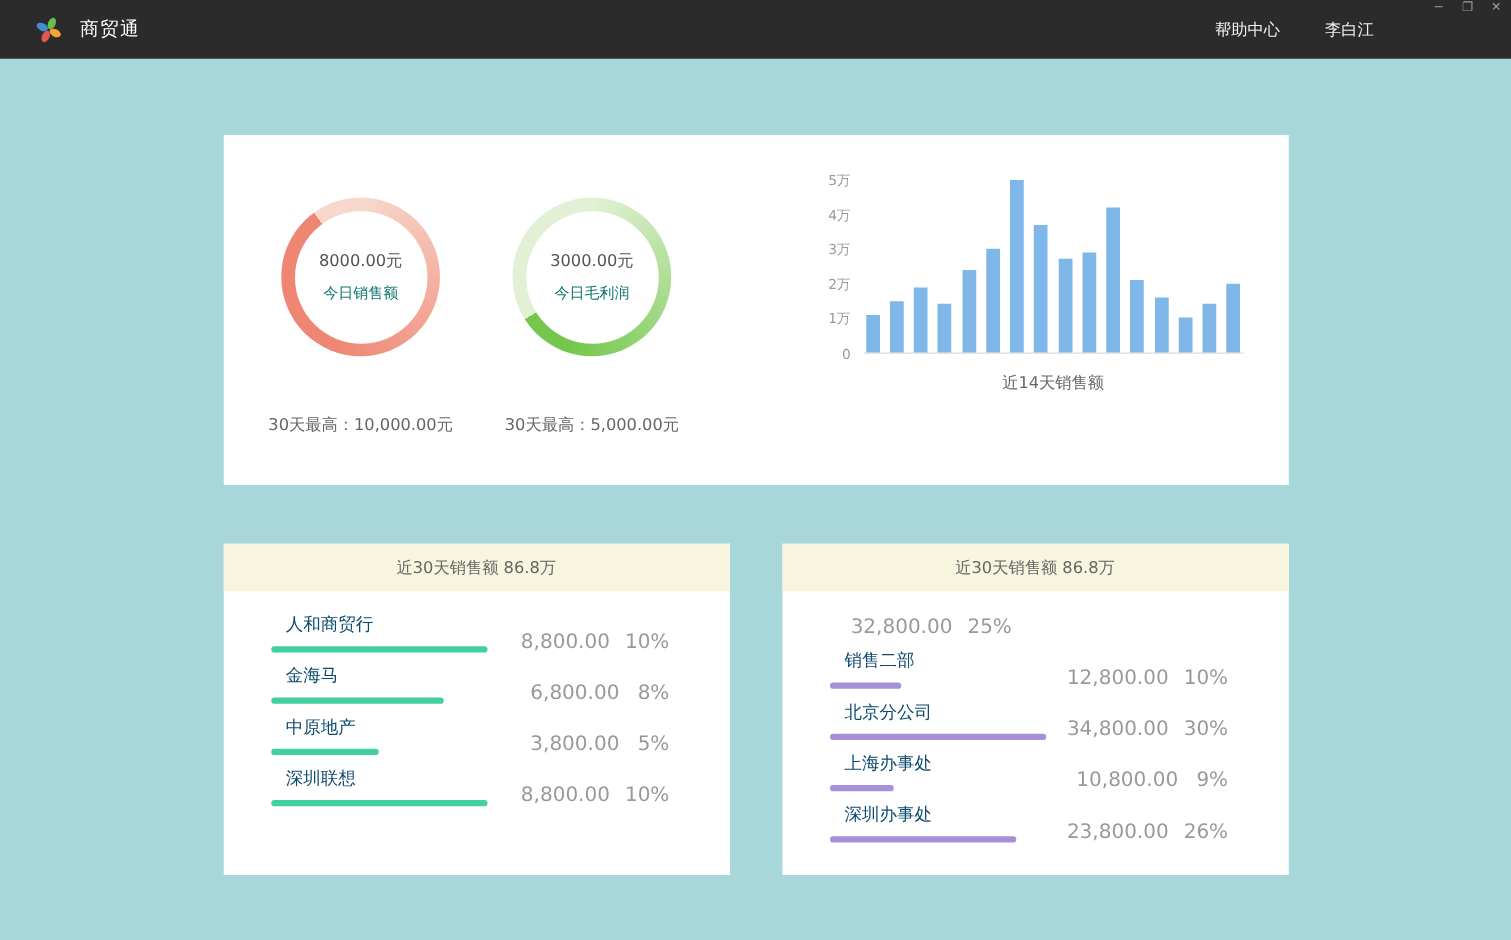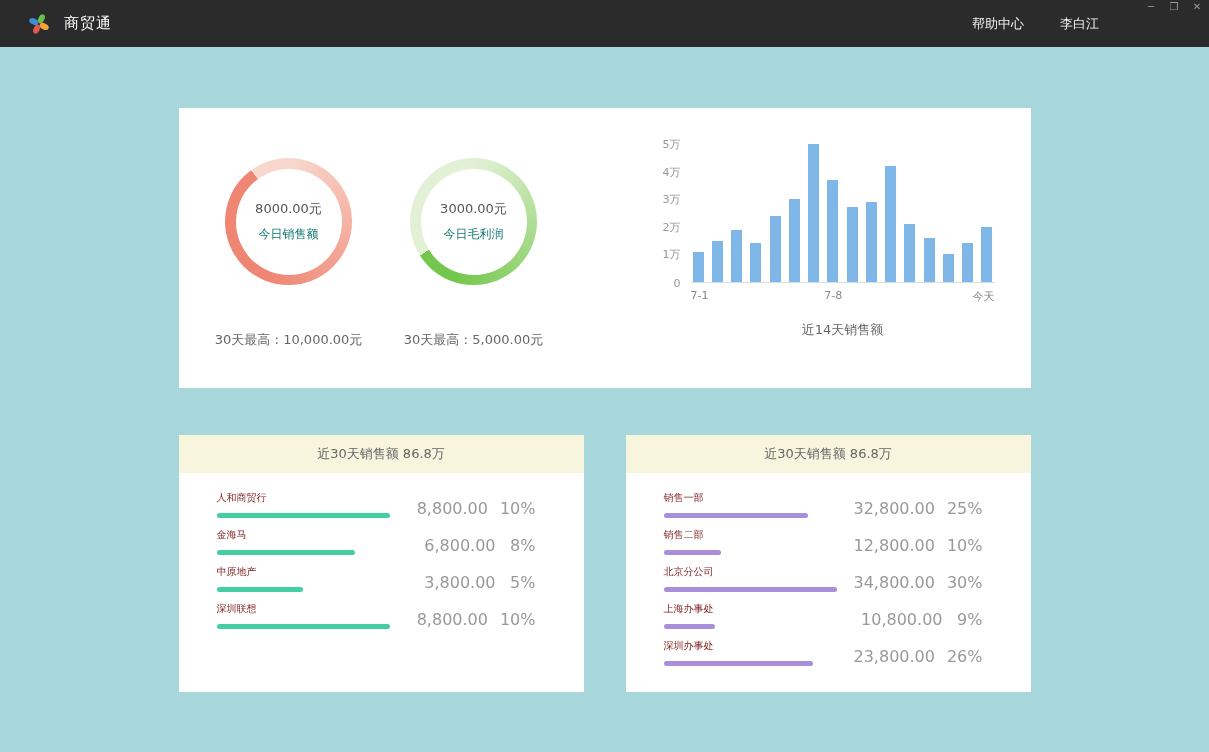--- a/index.html
+++ b/index.html
@@ -65,21 +65,21 @@
   
   .bottom-row { width:852px; margin:47px auto 0; display:flex; justify-content:space-between; }
   .list-card { width:405px; background:#ffffff; }
   .list-card-header {
     height:38px; background:#f8f5df; display:flex; align-items:center; justify-content:center;
   }
   .list-card-title { font-size:13px; color:#666; }
   .list-card-body { padding:18px 48px 16px 38px; }
   .row { display:flex; align-items:flex-end; margin-bottom:10px; }
   .row-left { flex:1; min-width:0; }
-  .row-name { font-size:10px; color:#7f1d1d; }
+  .row-name { font-size:14px; color:#0c4a6e;margin-left:12px; }
   .row-bar { height:5px; border-radius:3px; margin-top:8px; }
   .row-right {
     width:130px; margin-left:16px; display:flex; justify-content:flex-end;
     gap:12px; font-size:16px; color:#999; padding-bottom:0;
   }
   .row-pct { min-width:28px; text-align:right; }
 </style>
 </head>
 <body>
 
@@ -152,25 +152,20 @@
             <div class="bar" style="height: 74.52px; background: rgb(128, 183, 233);"></div>
             <div class="bar" style="height: 80.04px; background: rgb(128, 183, 233);"></div>
             <div class="bar" style="height: 115.92px; background: rgb(128, 183, 233);"></div>
             <div class="bar" style="height: 57.96px; background: rgb(128, 183, 233);"></div>
             <div class="bar" style="height: 44.16px; background: rgb(128, 183, 233);"></div>
             <div class="bar" style="height: 27.6px; background: rgb(128, 183, 233);"></div>
             <div class="bar" style="height: 38.64px; background: rgb(128, 183, 233);"></div>
             <div class="bar" style="height: 55.2px; background: rgb(128, 183, 233);"></div>
           </div>
       </div>
-      <div class="x-labels">
-          <span class="xlab xlab-left">7-1</span>
-          <span class="xlab xlab-middle">7-8</span>
-          <span class="xlab xlab-right">今天</span>
-        </div>
       <div class="chart-title">近14天销售额</div>
     </div>
 
   </div>
 
   <div class="bottom-row">
 
     <div class="list-card">
       <div class="list-card-header">
         <span class="list-card-title">近30天销售额 86.8万</span>
@@ -218,24 +213,20 @@
           </div>
         </div>
     </div>
 
     <div class="list-card">
       <div class="list-card-header">
         <span class="list-card-title">近30天销售额 86.8万</span>
       </div>
       <div class="list-card-body">
           <div class="row">
-            <div class="row-left">
-              <div class="row-name">销售一部</div>
-              <div class="row-bar" style="width: 83.3333%; background: rgb(168, 143, 217);"></div>
-            </div>
             <div class="row-right">
               <span class="row-value">32,800.00</span>
               <span class="row-pct">25%</span>
             </div>
           </div>
           <div class="row">
             <div class="row-left">
               <div class="row-name">销售二部</div>
               <div class="row-bar" style="width: 33.3333%; background: rgb(168, 143, 217);"></div>
             </div>

